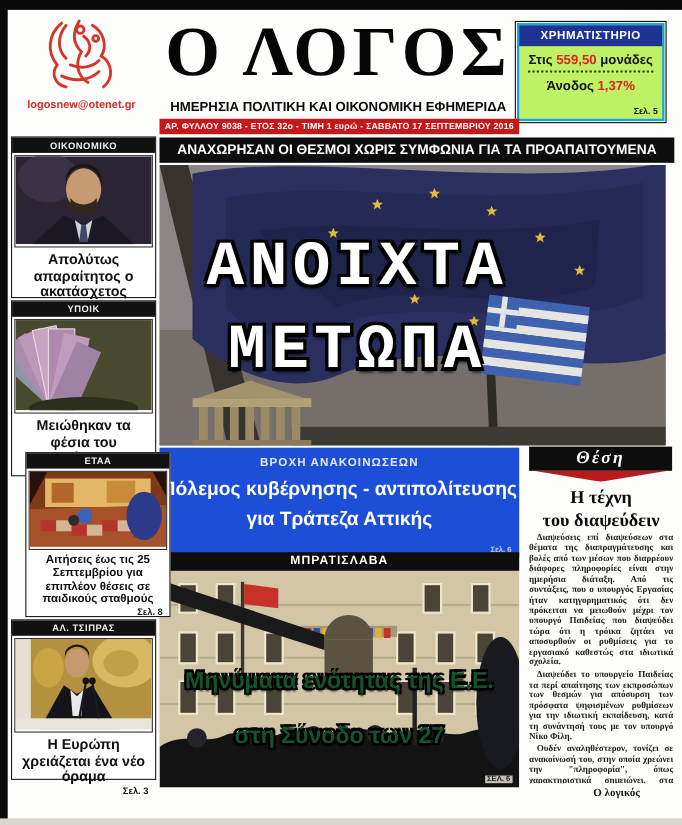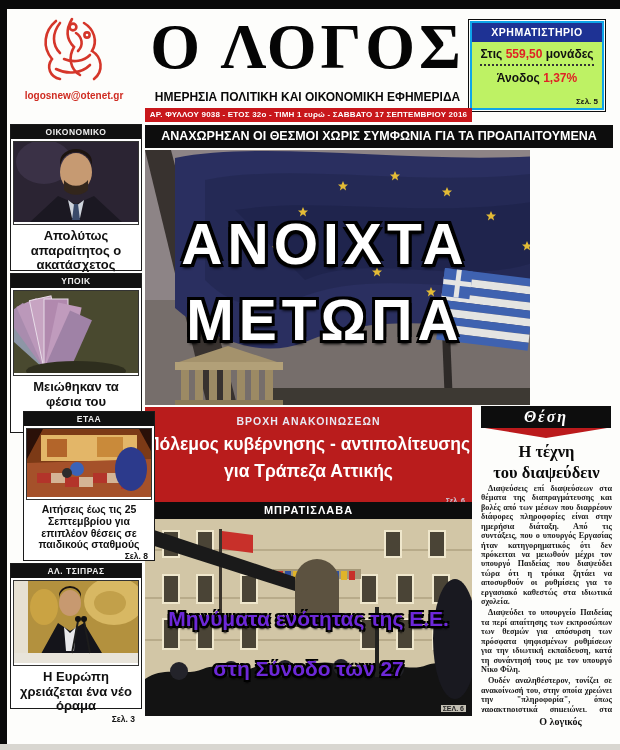--- a/index.html
+++ b/index.html
@@ -27,37 +27,37 @@
   .stock-dots{margin:3px 8px 0 8px;border-top:2px dotted #333;}
   .stock-page{position:absolute;right:4px;bottom:2px;font-size:8px;font-weight:bold;}
 
   .issue-bar{left:145px;top:108px;width:327px;height:14px;line-height:14px;background:#c8171b;
      color:#fff;text-align:center;font-size:8px;font-weight:bold;letter-spacing:.2px;}
 
   .top-strip{left:145px;top:125px;width:468px;height:23px;line-height:23px;background:#0d0d0d;
      color:#fff;text-align:center;font-size:12.5px;font-weight:bold;}
 
   
-  .main-photo{left:145px;top:150px;width:385px;height:255px;overflow:hidden;background:linear-gradient(#948a8c,#7c7476 70%,#6a645f);}
+  .main-photo{left:145px;top:150px;width:460px;height:255px;overflow:hidden;background:linear-gradient(#948a8c,#7c7476 70%,#6a645f);font-family:Liberation Mono, monospace;}
   .main-headline{left:10px;width:340px;text-align:center;color:#fff;font-weight:bold;
      font-size:57px;letter-spacing:5px;line-height:1;
      text-shadow:-3px -3px 0 #000,3px -3px 0 #000,-3px 3px 0 #000,3px 3px 0 #000,0 4px 3px #000;}
   .hl1{top:66px;} .hl2{top:142px;}
 
   
-  .attica{left:145px;top:407px;width:327px;height:100px;background:#b91c1c;color:#fff;box-sizing:border-box;}
+  .attica{left:145px;top:407px;width:327px;height:100px;background:#1d4ed8;color:#fff;box-sizing:border-box;}
   .attica-kicker{margin-top:8px;text-align:center;font-size:10.5px;letter-spacing:1px;font-weight:bold;color:#e8e8f2;}
   .attica-headline{margin-top:4px;text-align:center;font-size:17.5px;font-weight:bold;line-height:1.55;}
   .attica-page{position:absolute;right:7px;bottom:3px;font-size:7px;color:#cfcfe0;font-weight:bold;}
 
   
   .brat-bar{left:145px;top:502px;width:327px;height:17px;line-height:17px;background:#0d0d0d;color:#fff;
      text-align:center;font-size:11px;font-weight:bold;letter-spacing:1px;}
   .brat-photo{left:145px;top:519px;width:327px;height:197px;overflow:hidden;background:#cfc3a4;}
-  .brat-hl{left:0;width:327px;text-align:center;color:#6d28d9;font-weight:bold;font-size:21px;
+  .brat-hl{left:0;width:327px;text-align:center;color:#14532d;font-weight:bold;font-size:21px;
      text-shadow:-2px -2px 0 #000,2px -2px 0 #000,-2px 2px 0 #000,2px 2px 0 #000,0 3px 2px #000;}
   .bhl1{top:88px;} .bhl2{top:138px;}
   .brat-page{position:absolute;right:6px;bottom:4px;font-size:7px;font-weight:bold;color:#222;background:rgba(240,235,220,.8);padding:0 2px;}
 
   
   .opinion{left:480px;top:404px;width:133px;height:341px;}
   .thesi-banner{position:absolute;left:1px;top:2px;width:130px;height:22px;background:#0d0d0d;color:#fff;
      text-align:center;line-height:22px;font-family:"Liberation Serif",serif;font-style:italic;font-weight:bold;font-size:16px;letter-spacing:2px;}
   .thesi-ribbon{position:absolute;left:1px;top:24px;width:130px;height:10px;}
   .op-title{position:absolute;left:0;top:38px;width:133px;text-align:center;

